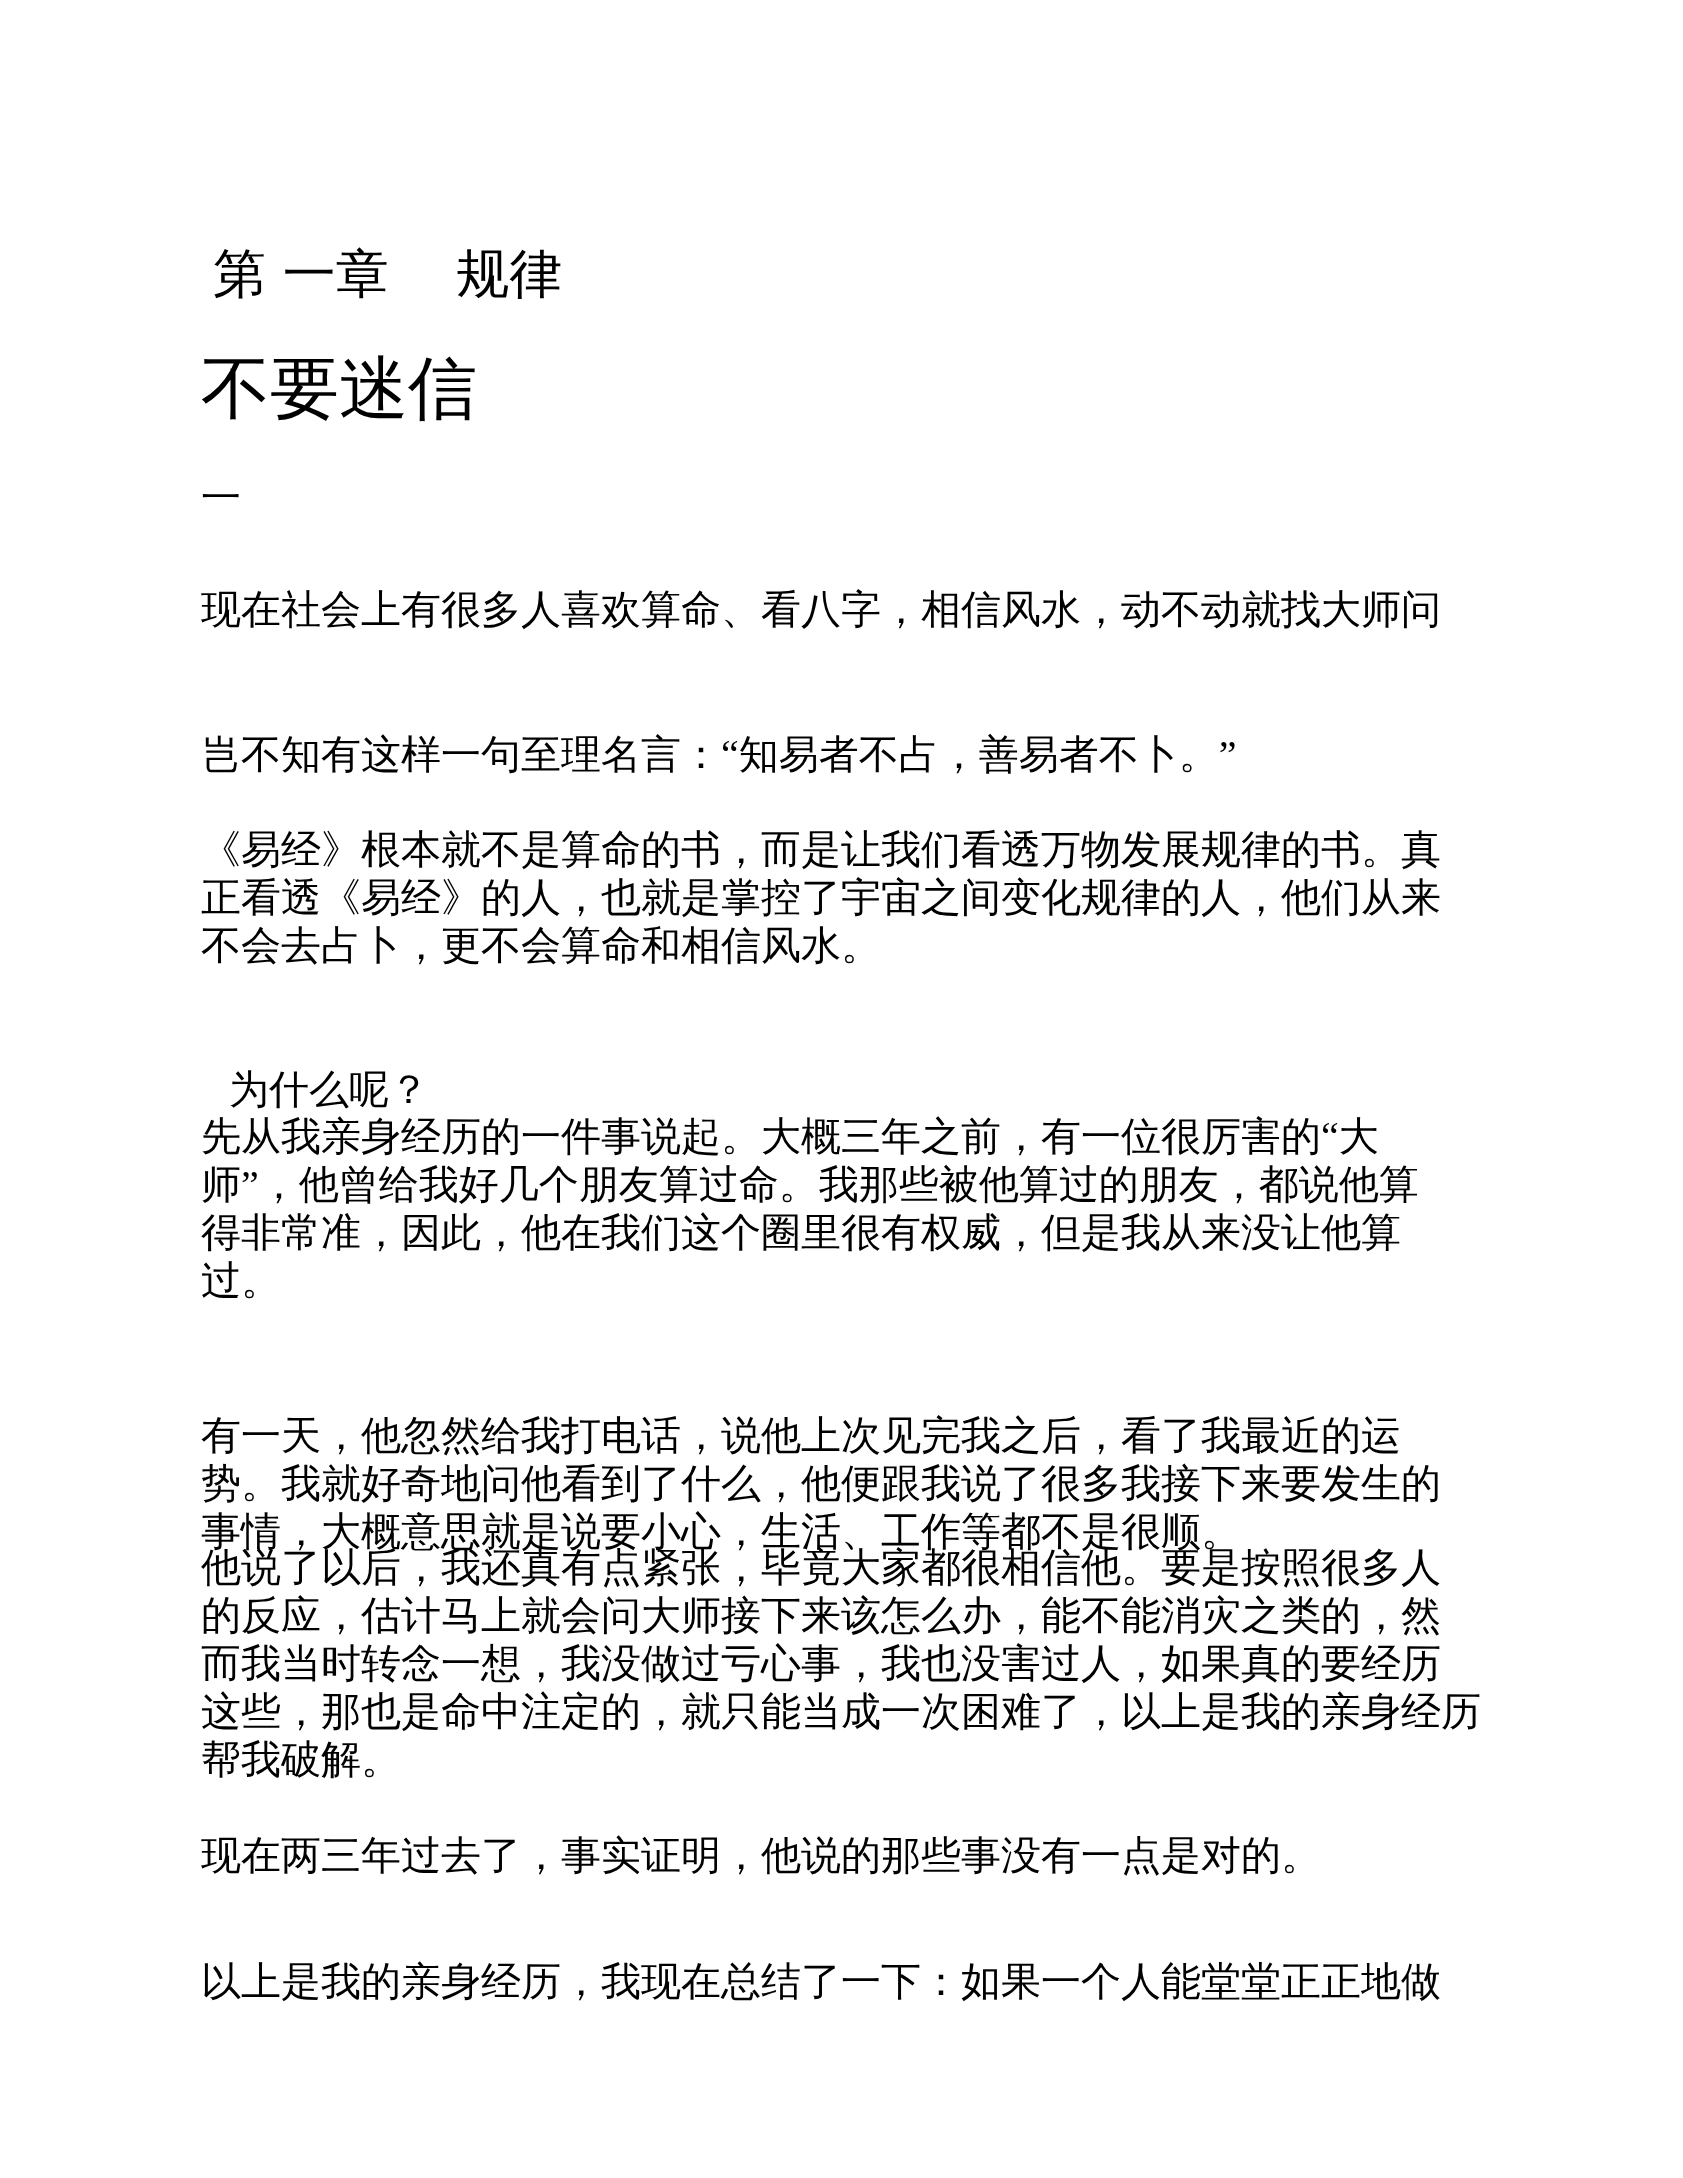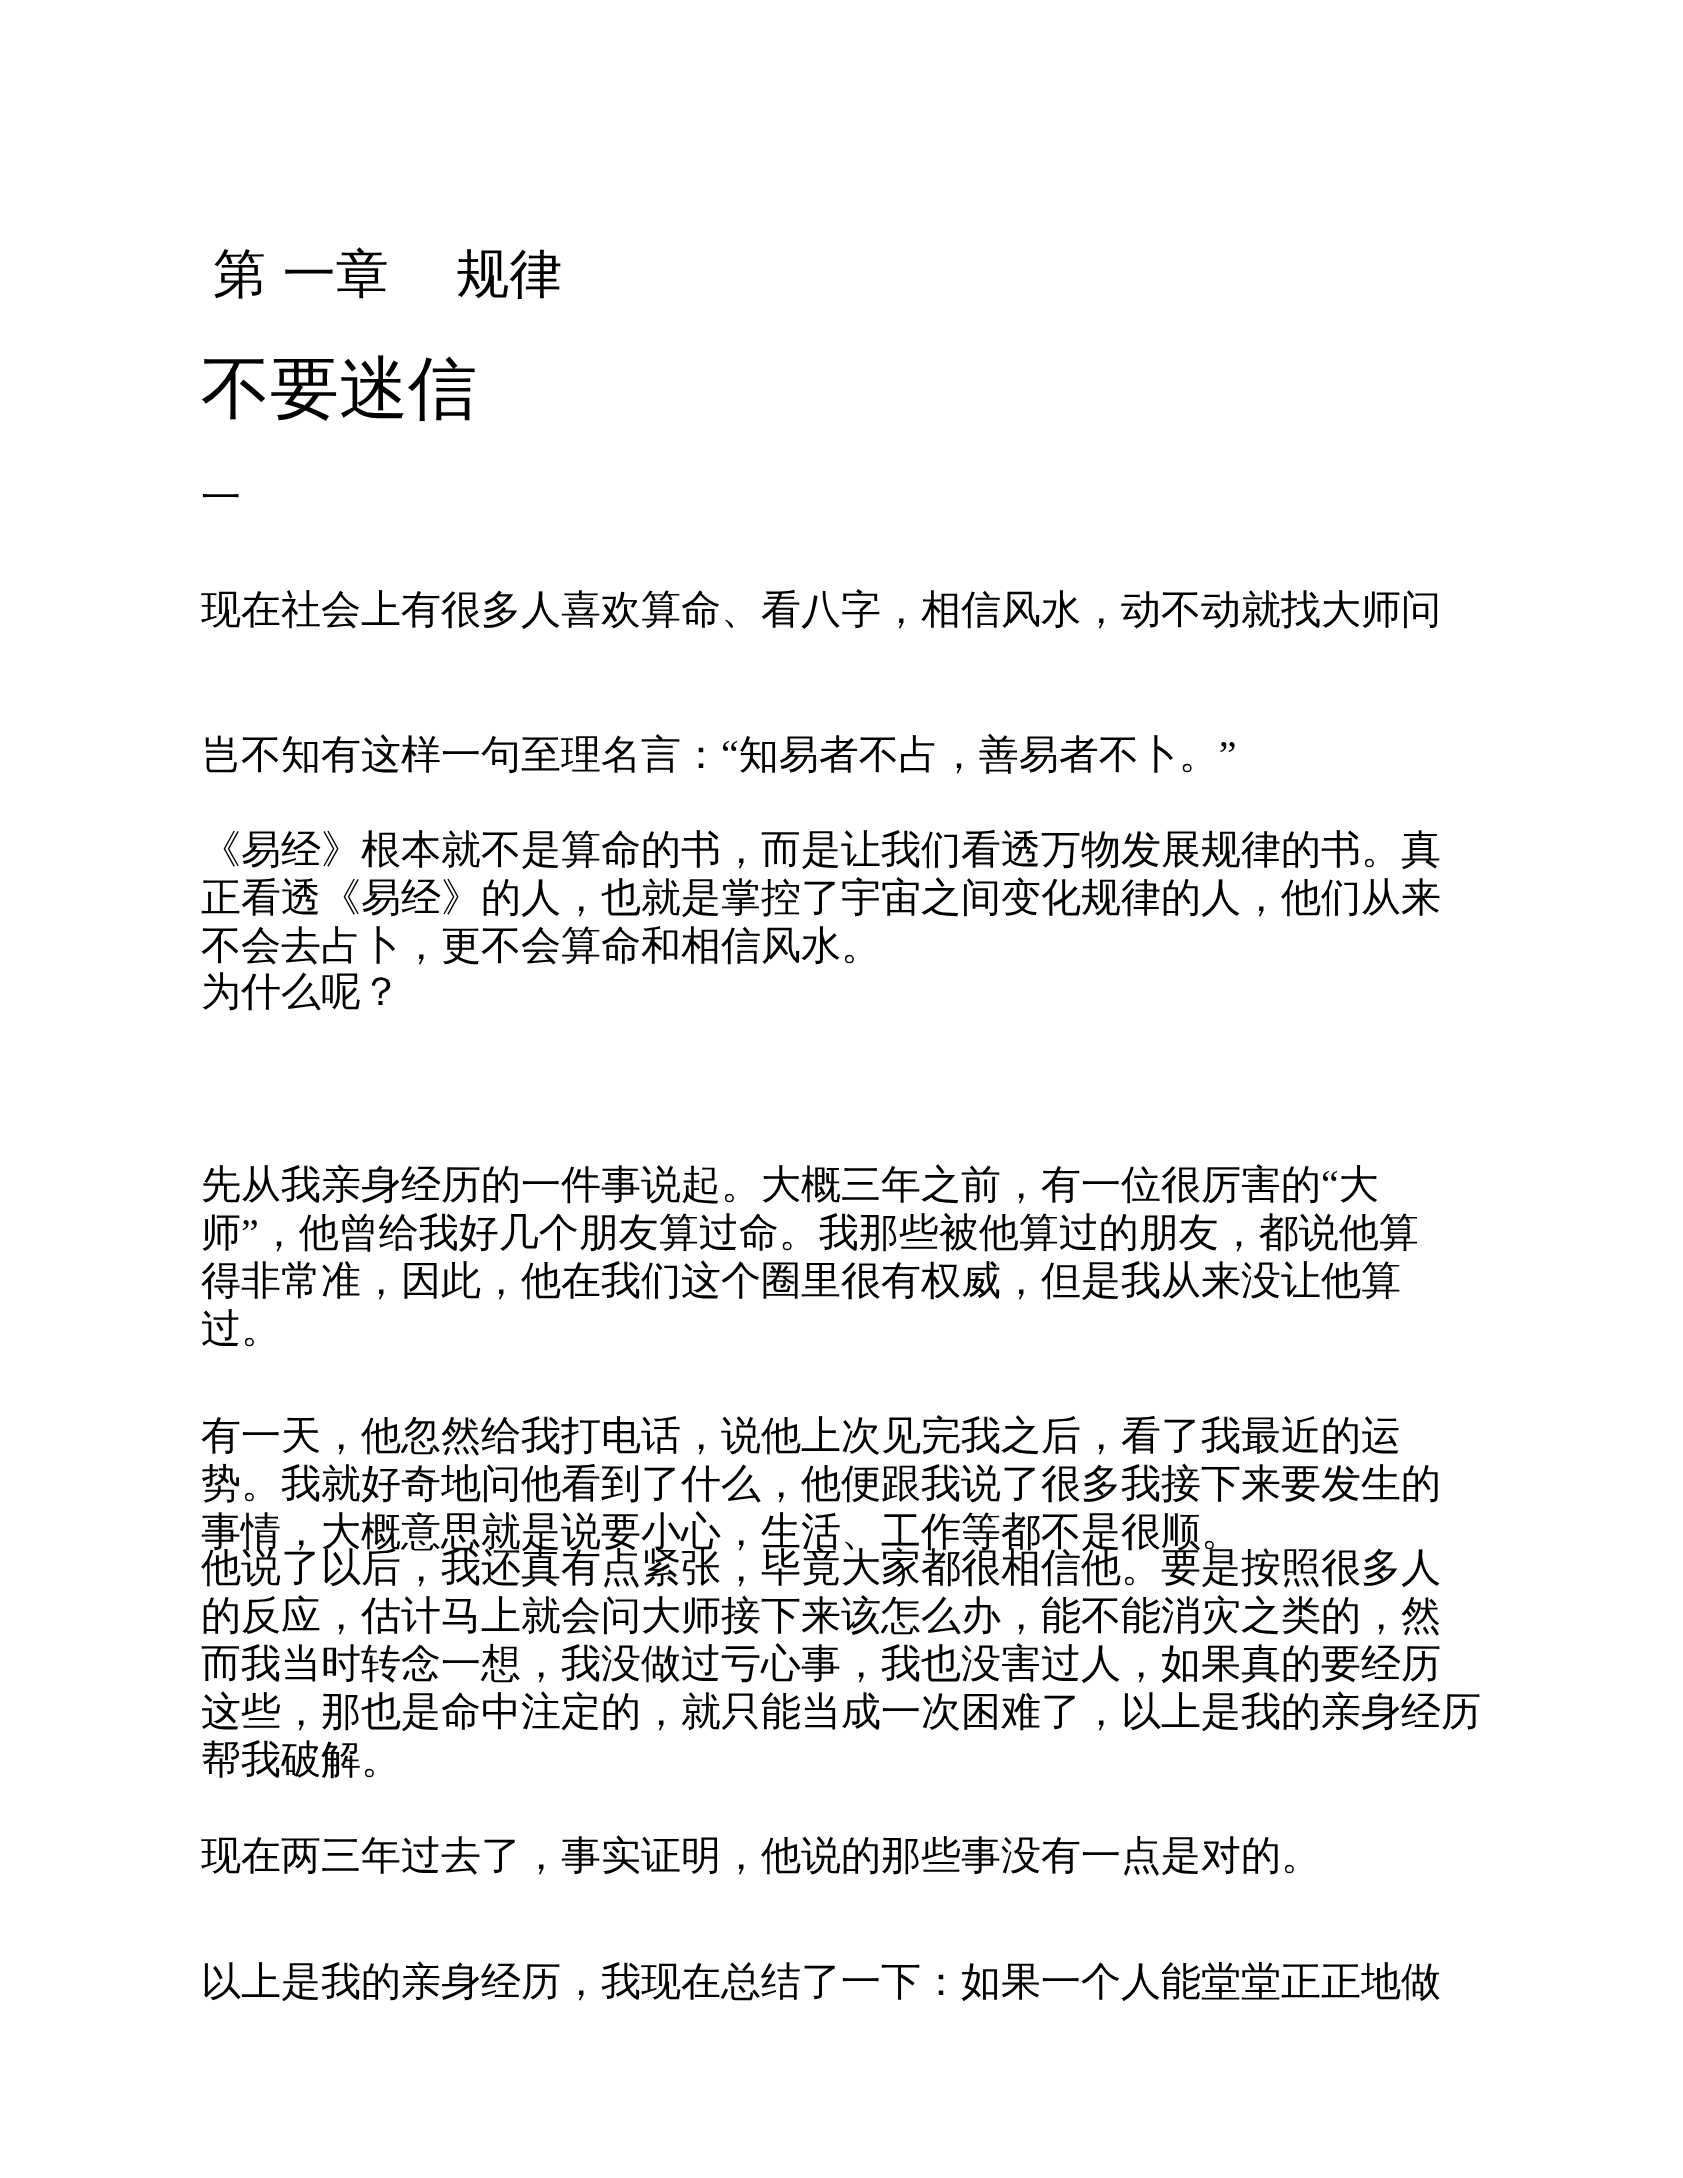--- a/index.html
+++ b/index.html
@@ -78,25 +78,25 @@
   <p class="para" style="top:731px;">
     <span class="line">岂不知有这样一句至理名言：“知易者不占，善易者不卜。”</span>
   </p>
 
   <p class="para" style="top:826px;">
     <span class="line">《易经》根本就不是算命的书，而是让我们看透万物发展规律的书。真</span>
     <span class="line">正看透《易经》的人，也就是掌控了宇宙之间变化规律的人，他们从来</span>
     <span class="line">不会去占卜，更不会算命和相信风水。</span>
   </p>
 
-  <p class="para" style="top:968px;">
+  <p class="para" style="top:1066px;margin-left:28px;">
     <span class="line">为什么呢？</span>
   </p>
 
-  <p class="para" style="top:1113px;margin-top:48px;">
+  <p class="para" style="top:1113px;">
     <span class="line">先从我亲身经历的一件事说起。大概三年之前，有一位很厉害的“大</span>
     <span class="line">师”，他曾给我好几个朋友算过命。我那些被他算过的朋友，都说他算</span>
     <span class="line">得非常准，因此，他在我们这个圈里很有权威，但是我从来没让他算</span>
     <span class="line">过。</span>
   </p>
 
   <p class="para" style="top:1412px;">
     <span class="line">有一天，他忽然给我打电话，说他上次见完我之后，看了我最近的运</span>
     <span class="line">势。我就好奇地问他看到了什么，他便跟我说了很多我接下来要发生的</span>
     <span class="line">事情，大概意思就是说要小心，生活、工作等都不是很顺。</span>

